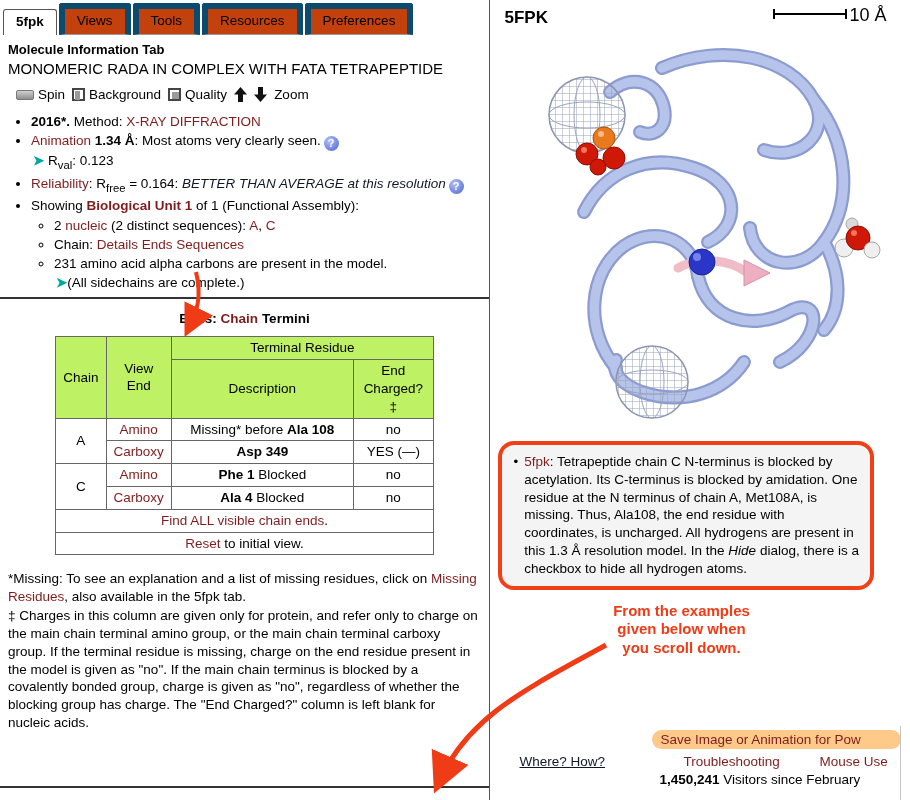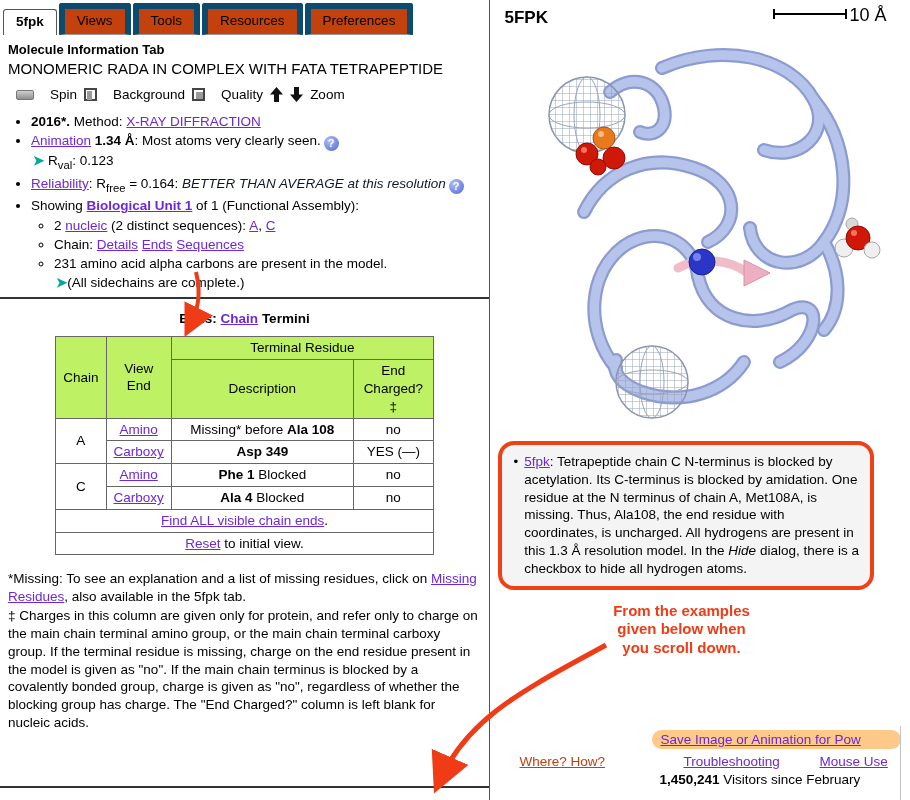--- a/index.html
+++ b/index.html
@@ -2,42 +2,42 @@
 <html><head>
 <meta charset="utf-8">
 <style>
   * { box-sizing: border-box; }
   html,body { margin:0; padding:0; }
   body {
     width:910px; height:800px; position:relative; overflow:hidden;
     background:#fff; color:#000;
     font-family:"Liberation Sans", sans-serif; font-size:13.5px; line-height:1.32;
   }
-  .lnk { color:#6d28d9; text-decoration:underline; cursor:pointer; }
+  .lnk { color:#7f1d1d; cursor:pointer; }
   .lnk.bold { font-weight:bold; }
-  .purple { color:#c2410c; text-decoration:underline; cursor:pointer; }
+  .purple { color:#0f172a; text-decoration:underline; cursor:pointer; }
   .green { color:#0f172a; font-style:italic; }
   .teal { color:#00a79b; font-weight:bold; }
   b { font-weight:bold; }
 
   
   .left-panel {
     position:absolute; left:0; top:0; width:490px; height:800px;
     border-right:1.5px solid #555; background:#fff; overflow:hidden;
   }
   .tabbar { display:flex; align-items:flex-end; padding:3px 0 0 3px; gap:2px; }
   .tab {
     background:#c2410c; border:6px solid #0c4a6e; border-bottom:1px solid #999;
     border-radius:3px 3px 0 0; padding:3px 12px 4px 12px; font-size:13.5px; cursor:pointer;
   }
   .tab.active { background:#fff; border:1px solid #555; border-bottom:none; font-weight:bold; }
   .section-header { font-weight:bold; font-size:13px; margin:6px 8px 1px 8px; }
   .mol-title { font-size:15px; margin:1px 8px 2px 8px; }
   .controls { display:flex; align-items:center; gap:7px; margin:7px 0 2px 16px; }
-  .ctrl { display:flex; align-items:center; gap:16px; cursor:pointer; }
+  .ctrl { display:flex; align-items:center; gap:4px; cursor:pointer; }
   .icon-screen { width:18px; height:10px; border:1px solid #777; border-radius:2px;
     background:linear-gradient(#cfcfcf,#8f8f8f); }
   .icon-box { width:13px; height:13px; border:2px solid #444; background:#fff; position:relative; }
   .icon-box::after { content:""; position:absolute; left:1px; top:1px; width:5px; height:9px; background:#9a9a9a; }
   .icon-box.q::after { left:2px; top:2px; width:7px; height:7px; }
   .help-icon {
     display:inline-block; width:15px; height:15px; border-radius:50%;
     background:radial-gradient(circle at 35% 30%, #b0befa, #4d66cc);
     color:#fff; font-size:11px; font-weight:bold; text-align:center; line-height:15px;
     vertical-align:-2px; cursor:pointer; margin-left:3px;

